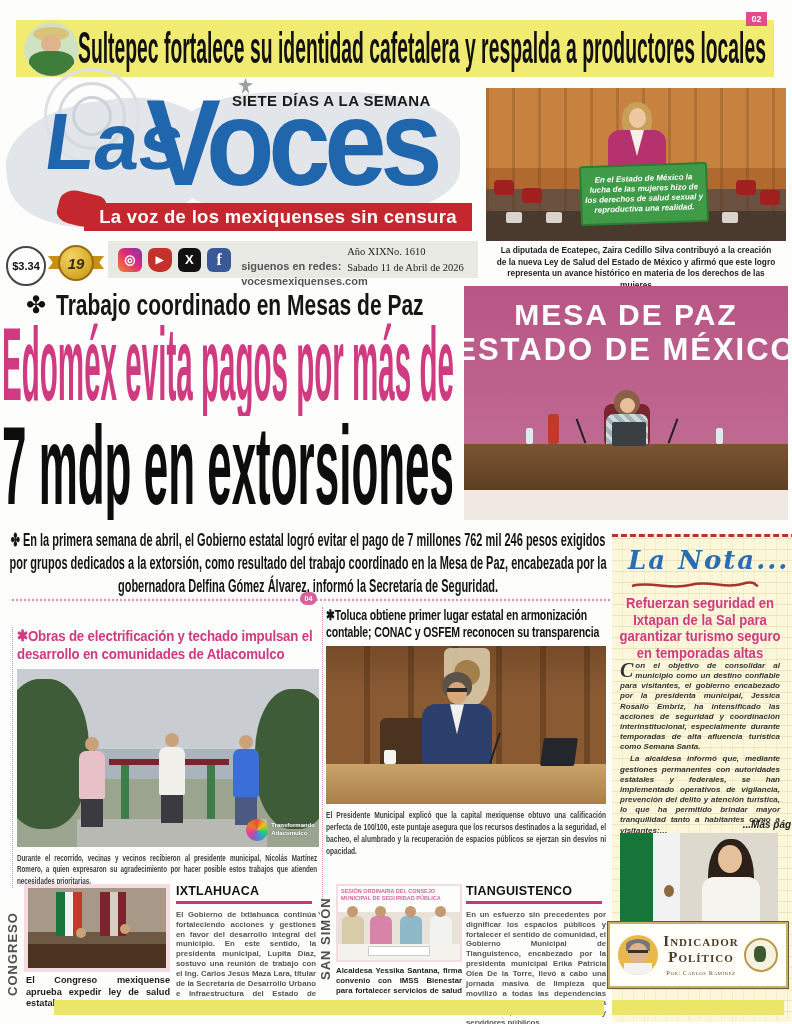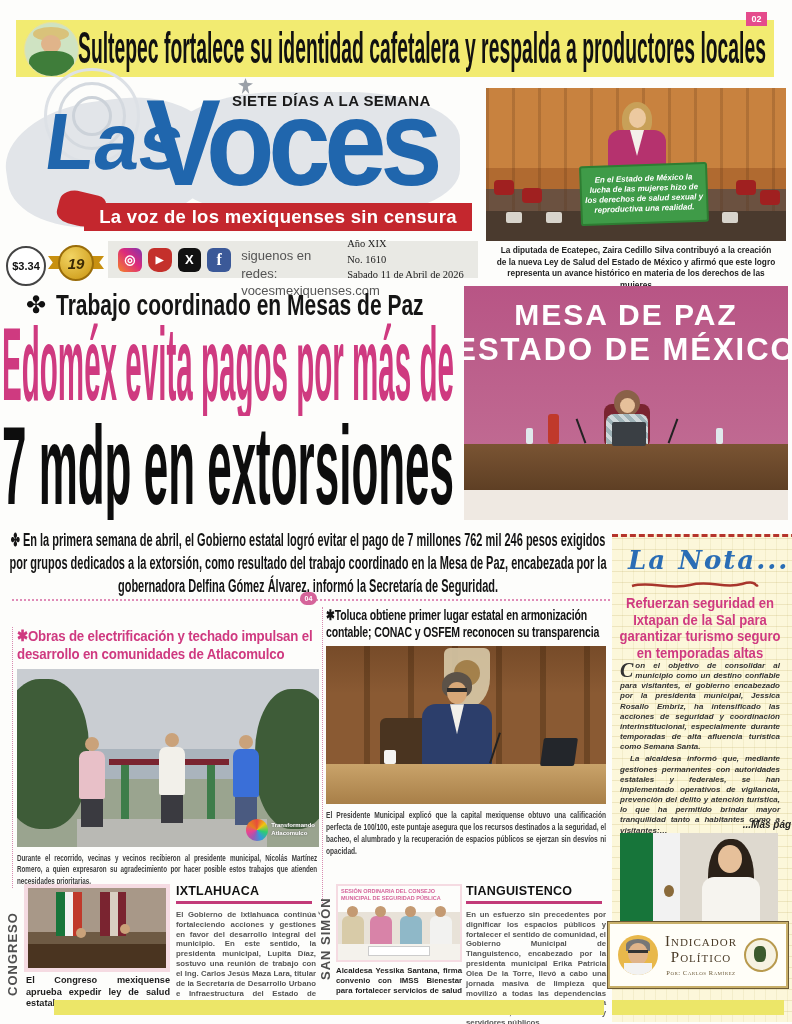--- a/index.html
+++ b/index.html
@@ -46,23 +46,23 @@
   #badge19 .coin{position:absolute;left:10px;top:0;width:36px;height:36px;border-radius:50%;border:2px solid #9a6d0a;
                  background:radial-gradient(circle at 35% 30%,#f2d463,#c9940f);display:flex;align-items:center;justify-content:center;
                  font-size:15px;font-weight:800;font-style:italic;color:#3a2a05;box-sizing:border-box;text-align:center;}
   #info-bar{left:108px;top:241px;width:370px;height:37px;background:#e9e9e4;display:flex;align-items:center;padding:0 10px;box-sizing:border-box;}
   .soc{width:24px;height:24px;border-radius:6px;margin-right:6px;display:flex;align-items:center;justify-content:center;
        color:#fff;font-weight:800;font-size:13px;}
   #ic-ig{background:linear-gradient(45deg,#f58529,#dd2a7b 55%,#8134af);}
   #ic-yt{background:#c4302b;border-radius:6px 6px 10px 10px;font-size:10px;}
   #ic-x{background:#111;}
   #ic-fb{background:#3b5998;font-family:"Liberation Serif",serif;font-size:16px;}
-  #soc-text{font-size:13px;color:#555;line-height:1.35;margin-left:4px;width:104px;font-weight:400;margin-top:28px;}
+  #soc-text{font-size:11px;color:#555;line-height:1.35;margin-left:4px;width:104px;font-weight:700;margin-top:28px;}
   #issue-info{font-family:"Liberation Serif",serif;font-size:10.5px;color:#222;width:122px;margin-left:2px;line-height:1.5;}
-  #issue-info .row1{display:flex;justify-content:flex-start;flex-direction:column;}
+  #issue-info .row1{display:flex;justify-content:flex-start;}
 
   
   #photo-tr{left:486px;top:88px;width:300px;height:153px;overflow:hidden;
             background:linear-gradient(#c8823f 0 52%,#b06a30 52% 66%,#6b5140 66% 100%);}
   #photo-tr .cols{position:absolute;inset:0;background:repeating-linear-gradient(90deg,rgba(90,50,20,.22) 0 3px,transparent 3px 26px);}
   .chair{position:absolute;width:20px;height:15px;background:#a02020;border-radius:4px;}
   #photo-tr .desk{position:absolute;left:0;bottom:0;width:100%;height:30px;background:#4a3a2e;}
   .monitor{position:absolute;bottom:18px;width:16px;height:11px;background:#d8d4cc;border-radius:2px;}
   #tr-hair{left:136px;top:14px;width:30px;height:34px;border-radius:50% 50% 40% 40%;background:#c8a058;}
   #tr-face{left:143px;top:20px;width:17px;height:20px;border-radius:50%;background:#ecc9a0;}
@@ -171,21 +171,21 @@
 
   
   #indicador{left:608px;top:922px;width:180px;height:66px;background:#fffef8;border:2px solid #c9b06a;outline:1px solid #6b5a35;
              display:flex;align-items:center;padding:4px 8px;box-sizing:border-box;}
   #ind-avatar{width:40px;height:40px;border-radius:50%;background:#e8b84b;position:relative;overflow:hidden;flex:none;}
   #ind-avatar .h{position:absolute;left:8px;top:4px;width:24px;height:12px;border-radius:50% 50% 0 0;background:#777;}
   #ind-avatar .f{position:absolute;left:10px;top:8px;width:20px;height:22px;border-radius:50%;background:#e0b48a;}
   #ind-avatar .g{position:absolute;left:10px;top:15px;width:20px;height:3px;background:#333;}
   #ind-avatar .s{position:absolute;left:6px;top:28px;width:28px;height:14px;background:#f2f2f2;}
   #ind-mid{flex:1;text-align:center;font-family:"Liberation Serif",serif;color:#4a3b28;}
-  #ind-mid .t{font-variant:small-caps;font-size:15px;font-weight:normal;line-height:1.05;letter-spacing:1px;}
+  #ind-mid .t{font-variant:small-caps;font-size:15px;font-weight:bold;line-height:1.05;letter-spacing:1px;}
   #ind-mid .b{font-variant:small-caps;font-size:6.5px;color:#6b5a3a;margin-top:3px;letter-spacing:.5px;}
   #ind-seal{width:30px;height:30px;border-radius:50%;border:2px solid #b89a4e;background:#f6f2e2;position:relative;flex:none;}
   #ind-seal::after{content:"";position:absolute;left:8px;top:6px;width:12px;height:16px;background:#3c5a2e;border-radius:40%;}
 
   
   .vlabel{writing-mode:vertical-rl;transform:rotate(180deg);font-size:13px;font-weight:800;color:#4f4f4f;letter-spacing:1px;}
   #congreso-label{left:5px;top:900px;height:96px;}
   #congreso-panel{left:24px;top:884px;width:146px;height:88px;background:#f5dbe2;padding:4px;box-sizing:border-box;}
   #cg-photo{position:relative;width:138px;height:80px;background:linear-gradient(#a89888 0 55%,#6e5a44 55% 100%);overflow:hidden;}
   .flagstrip{position:absolute;top:4px;width:26px;height:44px;}

